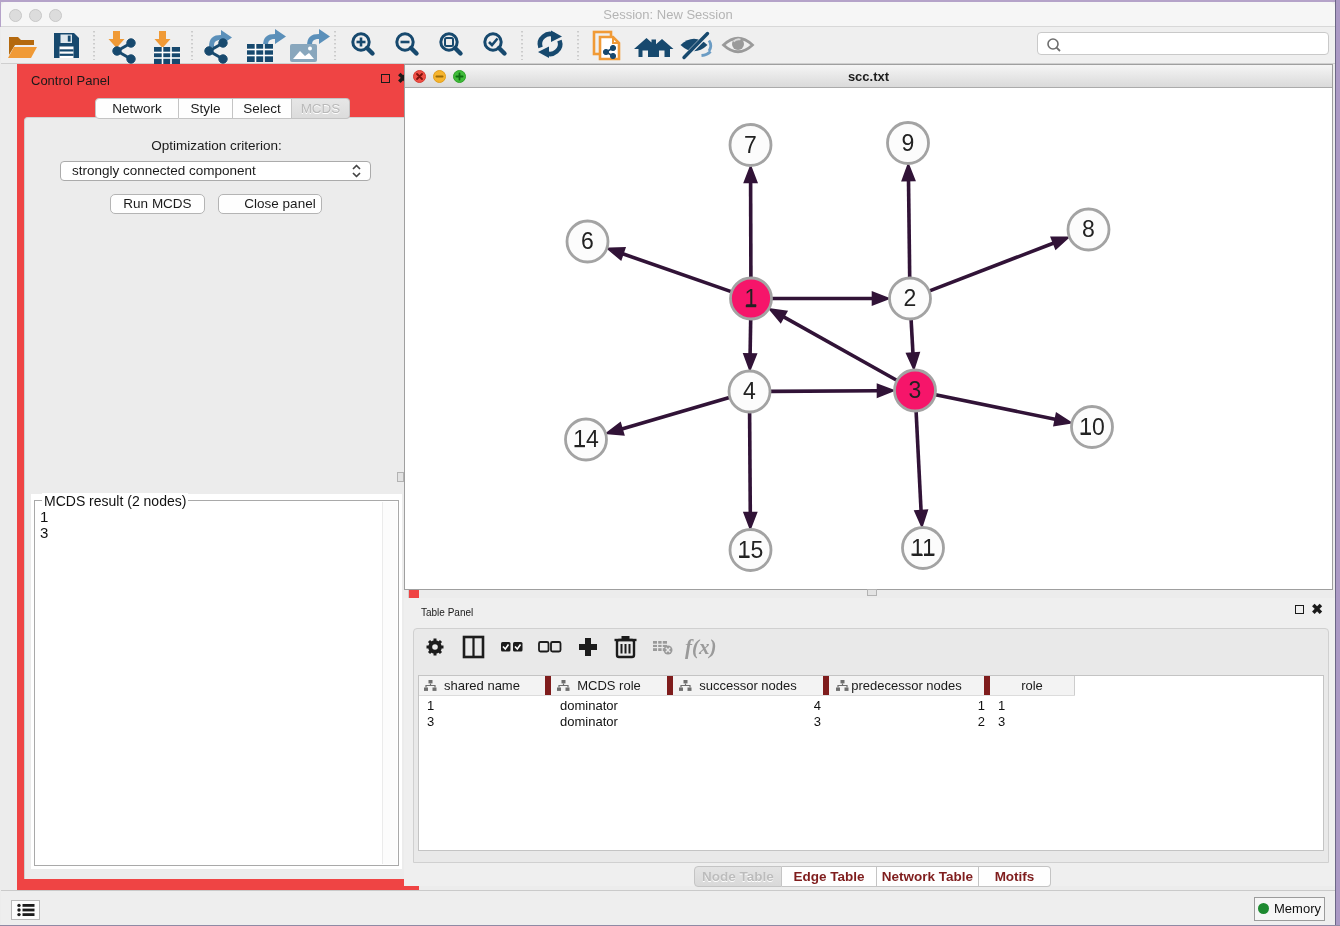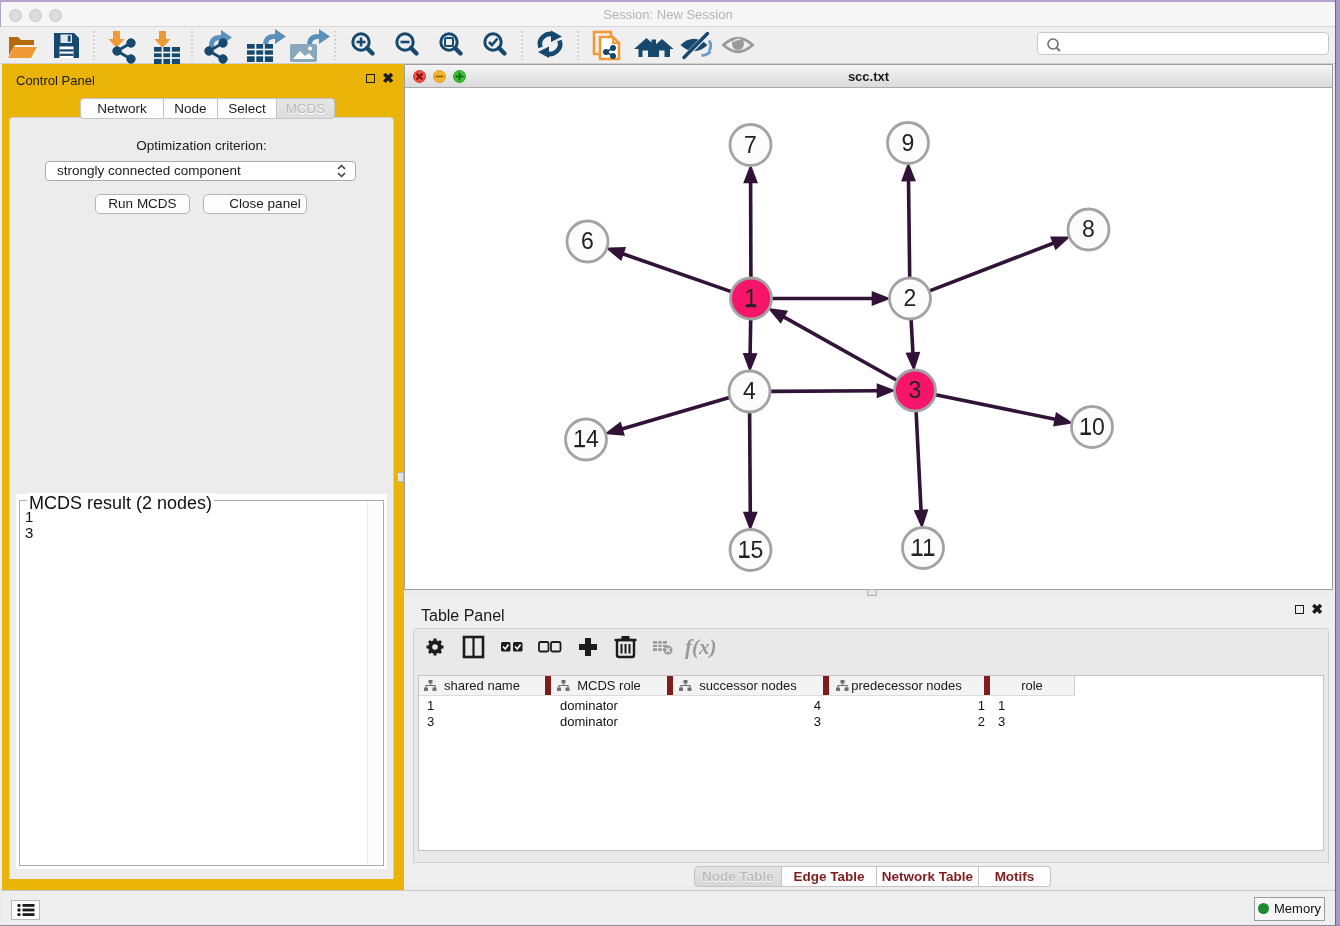--- a/index.html
+++ b/index.html
@@ -16,48 +16,48 @@
 
 #titlebar { left:1px; top:2px; width:1334px; height:25px; background:#f6f6f6; border-bottom:1px solid #d8d8d8; border-radius:5px 5px 0 0; }
 .tl { position:absolute; top:7px; width:13px; height:13px; border-radius:50%; background:#dcdcdc; border:1px solid #c8c8c8; }
 #title-text { position:absolute; top:5px; left:0; width:100%; text-align:center; font-size:13px; color:#b4b4b4; }
 
 
 #toolbar { left:1px; top:27px; width:1334px; height:37px; background:#efefef; border-bottom:1px solid #cfcfcf; }
 #searchbox { position:absolute; left:1036px; top:5px; width:292px; height:23px; background:#fff; border:1px solid #c9c9c9; border-radius:4px; }
 
 
-#cpanel { left:2px; top:64px; width:402px; height:826px; background:#eab308; }
+#cpanel { left:17px; top:64px; width:402px; height:826px; background:#ef4444; }
 #cp-head { position:absolute; left:0; top:0; width:100%; height:31px; }
 #cp-title { position:absolute; left:14px; top:9px; font-size:13px; color:#1a1a1a; }
 #cp-tabscontent { position:absolute; left:7px; top:53px; right:10px; height:762px; background:#ececec; border:1px solid #d0d0d0; border-radius:4px 4px 0 0; border-bottom:none; }
 #cp-tabs { position:absolute; left:70px; top:-20px; height:21px; display:flex; }
 .tab { height:21px; line-height:20px; font-size:13.5px; color:#1b1b1b; background:#fefefe; border:1px solid #c4c4c4; border-left:none; text-align:center; }
 .tab.first { border-left:1px solid #c4c4c4; border-radius:4px 0 0 4px; }
 .tab.sel { background:linear-gradient(#e6e6e6,#dcdcdc); color:#b9b9b9; text-shadow:0 1px 0 #fff; border-radius:0 4px 4px 0; }
 #opt-label { position:absolute; left:0; top:20px; width:100%; text-align:center; font-size:13.5px; color:#1a1a1a; }
 #dropdown { position:absolute; left:35px; top:43px; width:311px; height:20px; background:#fff; border:1px solid #ababab; border-radius:4px; font-size:13.5px; color:#1b1b1b; line-height:18px; padding-left:11px; }
 .btn { position:absolute; top:76px; height:20px; background:#fefefe; border:1px solid #b4b4b4; border-radius:5px; font-size:13.5px; color:#1b1b1b; text-align:center; line-height:18px; }
 #mcds-outer { position:absolute; left:6px; top:376px; width:371px; height:375px; background:#fff; }
 #mcds-fs { position:absolute; left:3px; top:6px; right:3px; bottom:3px; border:1px solid #a9a9a9; }
-#mcds-legend { position:absolute; left:7px; top:-8px; background:#fff; font-size:18px; color:#111; padding:0 2px; }
+#mcds-legend { position:absolute; left:7px; top:-8px; background:#fff; font-size:14px; color:#111; padding:0 2px; }
 #mcds-text { position:absolute; left:5px; top:8px; font-size:15px; color:#111; line-height:16px; }
 #mcds-scroll { position:absolute; right:1px; top:1px; width:15px; bottom:1px; background:#fcfcfc; border-left:1px solid #ebebeb; }
 
 
 #netwin { left:404px; top:64px; width:929px; height:526px; background:#fff; border:1px solid #9f9f9f; overflow:hidden; }
 #net-titlebar { position:absolute; left:0; top:0; width:100%; height:23px; background:linear-gradient(#f5f5f5,#dadada); border-bottom:1px solid #ababab; }
 #net-title { position:absolute; top:4px; left:0; width:100%; text-align:center; font-size:13px; color:#1c1c1c; font-weight:bold; }
 .light { position:absolute; top:5px; width:13px; height:13px; border-radius:50%; } .light svg { position:absolute; left:0; top:0; }
 #graph { position:absolute; left:0; top:24px; }
 #net-grip { left:867px; top:589px; width:10px; height:7px; background:#e3e3e3; border:1px solid #b3b3b3; }
 
 
 #tpanel { left:404px; top:598px; width:931px; height:288px; background:#efefef; }
-#tp-title { position:absolute; left:17px; top:9px; font-size:16px; color:#1a1a1a; }
+#tp-title { position:absolute; left:17px; top:9px; font-size:10px; color:#1a1a1a; }
 #tp-inner { position:absolute; left:9px; top:30px; right:6px; height:235px; background:#e9e9e9; border:1px solid #d0d0d0; border-radius:4px 4px 0 0; }
 #tp-toolbar { position:absolute; left:0; top:0; width:100%; height:46px;font-weight:bold; }
 #tp-table { position:absolute; left:4px; top:46px; right:4px; bottom:11px; background:#fff; border:1px solid #c4c4c4; }
 #tp-tabs { position:absolute; left:280px; bottom:-25px; display:flex; height:21px; }
 .btab { height:21px; line-height:20px; font-size:13.5px; font-weight:bold; color:#7f1d1d; background:#fefefe; border:1px solid #c4c4c4; border-left:none; text-align:center; }
 .btab.first { border-left:1px solid #c4c4c4; border-radius:4px 0 0 4px; }
 .btab.sel { background:linear-gradient(#e3e3e3,#d9d9d9); color:#bcbcbc; text-shadow:0 1px 0 #fff; border-radius:4px 0 0 4px; }
 .btab.last { border-radius:0 4px 4px 0; }
 
 .hc { position:absolute; top:0; height:19px; border-right:6px solid #7f1d1d; background:#f3f3f3; font-size:13px; color:#1a1a1a; text-align:center; line-height:19px; }
@@ -218,21 +218,21 @@
   </div>
 <div class="abs" id="cpanel">
   <div id="cp-head">
     <div id="cp-title">Control Panel</div>
       <div style="position:absolute; right:29px; top:10px; width:9px; height:9px; border:1.6px solid #1a1a1a;"></div>
 <div style="position:absolute; right:10px; top:6px; font-size:14px; font-weight:bold; color:#1a1a1a;">✖</div>
   </div>
   <div id="cp-tabscontent">
     <div id="cp-tabs">
       <div class="tab first" style="width:84px;">Network</div>
-        <div class="tab" style="width:54px;">Node</div>
+        <div class="tab" style="width:54px;">Style</div>
         <div class="tab" style="width:59px;">Select</div>
         <div class="tab sel" style="width:58px;">MCDS</div>
     </div>
     <div id="opt-label">Optimization criterion:</div>
     <div id="dropdown">strongly connected component<svg width="11" height="14" viewBox="0 0 11 14" style="position:absolute;right:8px;top:2px;">
           <path d="M 2 5 L 5.5 1.5 L 9 5 M 2 9 L 5.5 12.5 L 9 9" fill="none" stroke="#444" stroke-width="1.7" stroke-linejoin="round"></path>
         </svg></div>
     <div class="btn" style="left:85px; width:95px;">Run MCDS</div>
     <div class="btn" style="left:193px; width:104px;padding-left:20px;">Close panel</div>
     <div id="mcds-outer">

